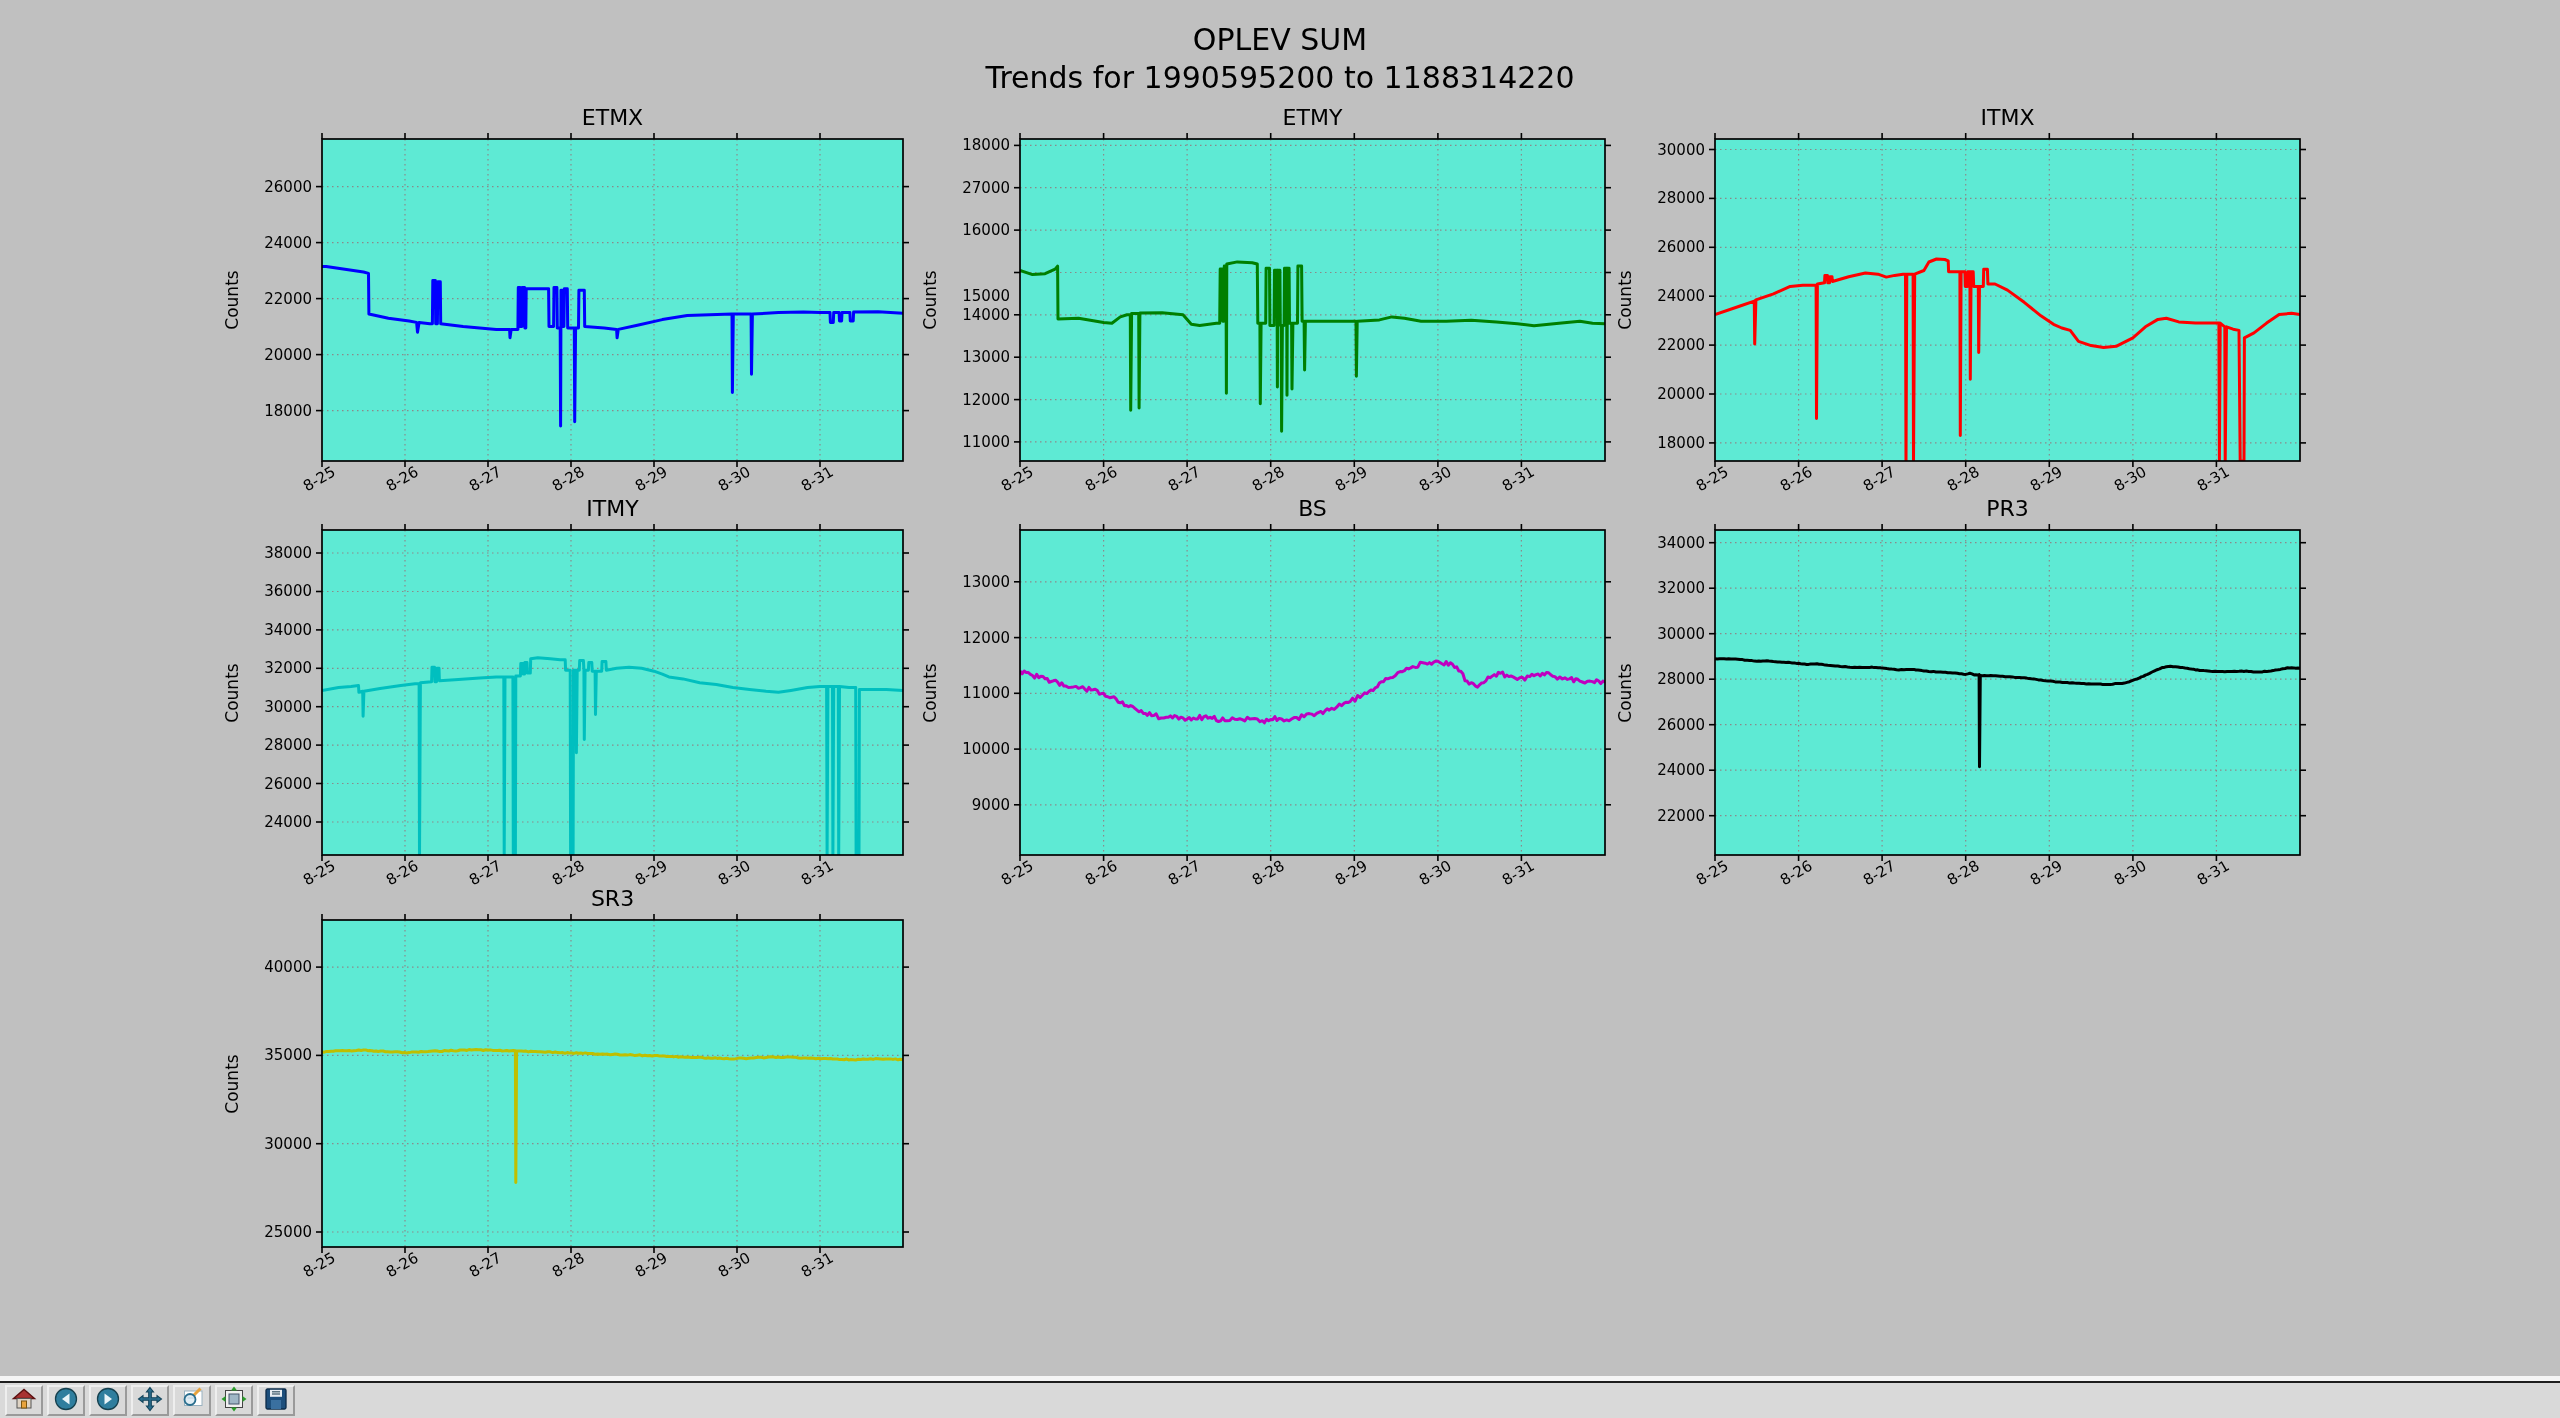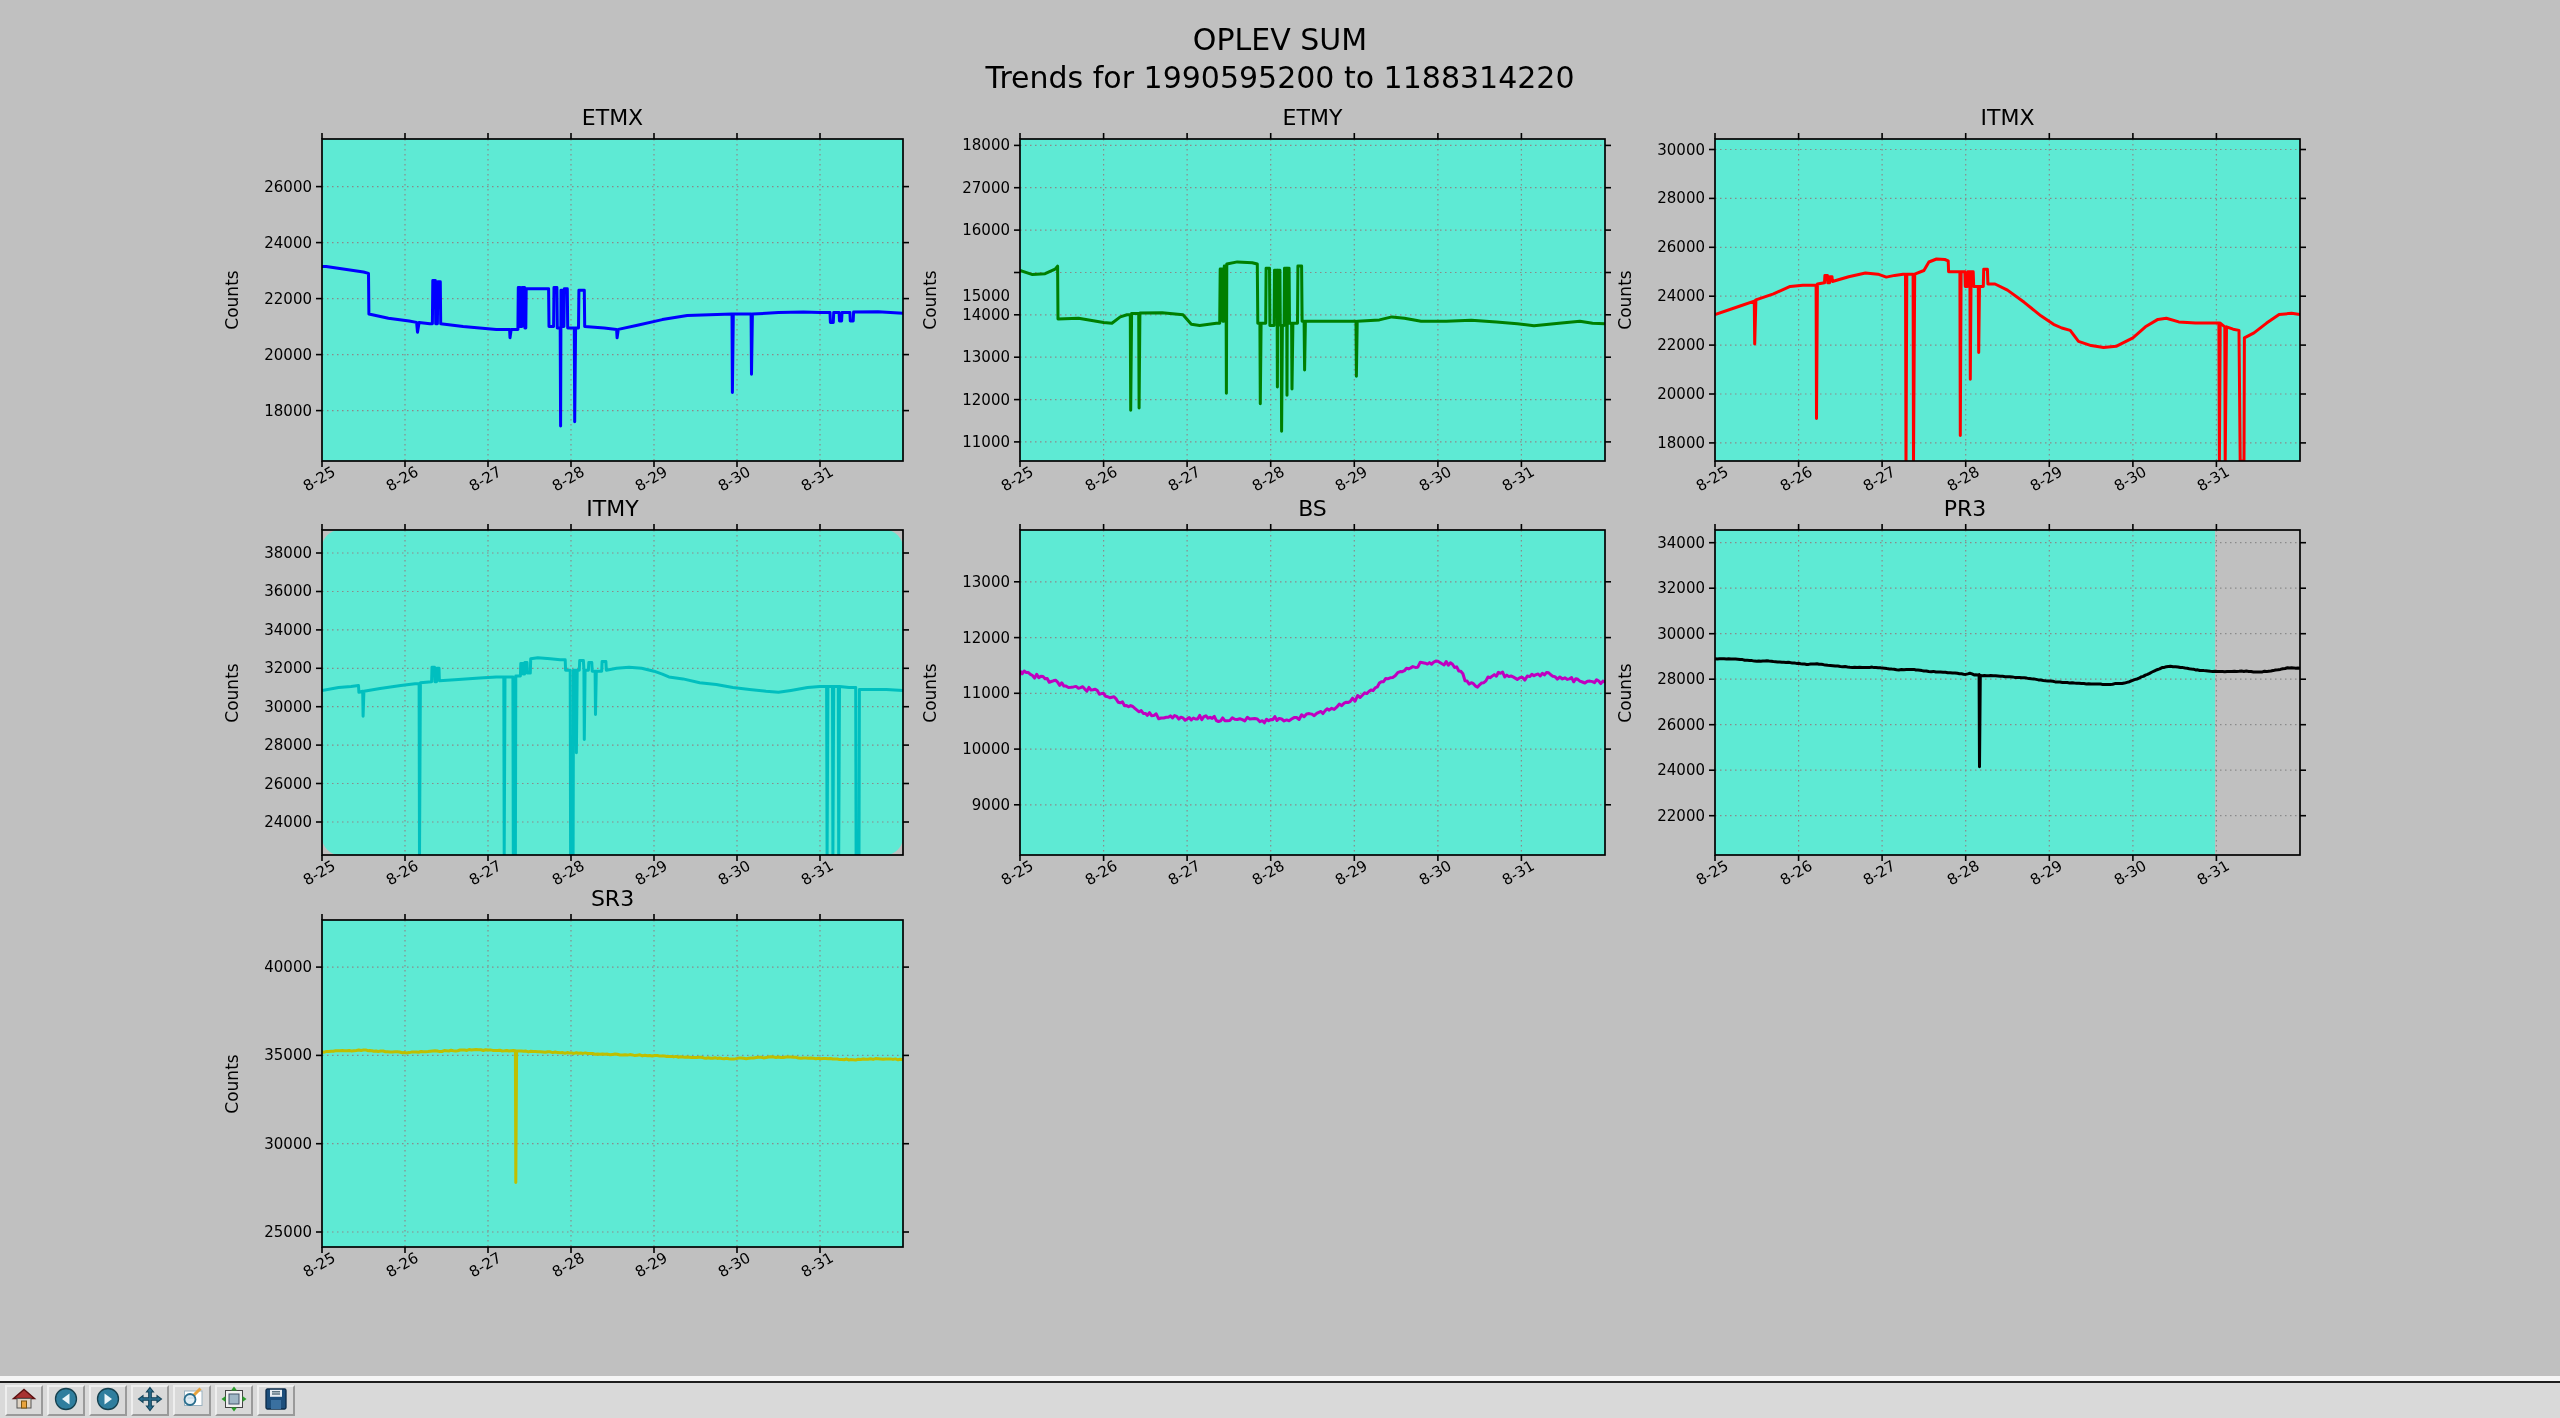--- a/index.html
+++ b/index.html
@@ -243,21 +243,21 @@
       <span class="ytick" style="top: 50.4123px;">28000</span>
       <span class="ytick" style="top: 1.51329px;">30000</span>
       <span class="xtick" style="left: 0px;">8-25</span>
       <span class="xtick" style="left: 83.5714px;">8-26</span>
       <span class="xtick" style="left: 167.143px;">8-27</span>
       <span class="xtick" style="left: 250.714px;">8-28</span>
       <span class="xtick" style="left: 334.286px;">8-29</span>
       <span class="xtick" style="left: 417.857px;">8-30</span>
       <span class="xtick" style="left: 501.429px;">8-31</span>
     </div>
-    <div class="subplot" style="left: 322px; top: 530px; width: 581px; height: 325px; border-radius: 18px;">
+    <div class="subplot" style="left: 322px; top: 530px; width: 581px; height: 325px;">
       <div class="plot">
         <svg width="581" height="325">
        <g>
             <line class="grid" x1="0" y1="292.0" x2="581" y2="292.0"></line>
             <line class="grid" x1="0" y1="253.5" x2="581" y2="253.5"></line>
             <line class="grid" x1="0" y1="215.1" x2="581" y2="215.1"></line>
             <line class="grid" x1="0" y1="176.7" x2="581" y2="176.7"></line>
             <line class="grid" x1="0" y1="138.3" x2="581" y2="138.3"></line>
             <line class="grid" x1="0" y1="99.9" x2="581" y2="99.9"></line>
             <line class="grid" x1="0" y1="61.5" x2="581" y2="61.5"></line>
@@ -383,21 +383,21 @@
       <span class="ytick" style="top: 98.5901px;">12000</span>
       <span class="ytick" style="top: 42.8439px;">13000</span>
       <span class="xtick" style="left: 0px;">8-25</span>
       <span class="xtick" style="left: 83.5714px;">8-26</span>
       <span class="xtick" style="left: 167.143px;">8-27</span>
       <span class="xtick" style="left: 250.714px;">8-28</span>
       <span class="xtick" style="left: 334.286px;">8-29</span>
       <span class="xtick" style="left: 417.857px;">8-30</span>
       <span class="xtick" style="left: 501.429px;">8-31</span>
     </div>
-    <div class="subplot" style="left: 1715px; top: 530px; width: 500px; height: 325px;">
+    <div class="subplot" style="left: 1715px; top: 530px; width: 585px; height: 325px;">
       <div class="plot">
         <svg width="585" height="325">
        <g>
             <line class="grid" x1="0" y1="285.7" x2="585" y2="285.7"></line>
             <line class="grid" x1="0" y1="240.2" x2="585" y2="240.2"></line>
             <line class="grid" x1="0" y1="194.7" x2="585" y2="194.7"></line>
             <line class="grid" x1="0" y1="149.2" x2="585" y2="149.2"></line>
             <line class="grid" x1="0" y1="103.7" x2="585" y2="103.7"></line>
             <line class="grid" x1="0" y1="58.2" x2="585" y2="58.2"></line>
             <line class="grid" x1="0" y1="12.7" x2="585" y2="12.7"></line>

